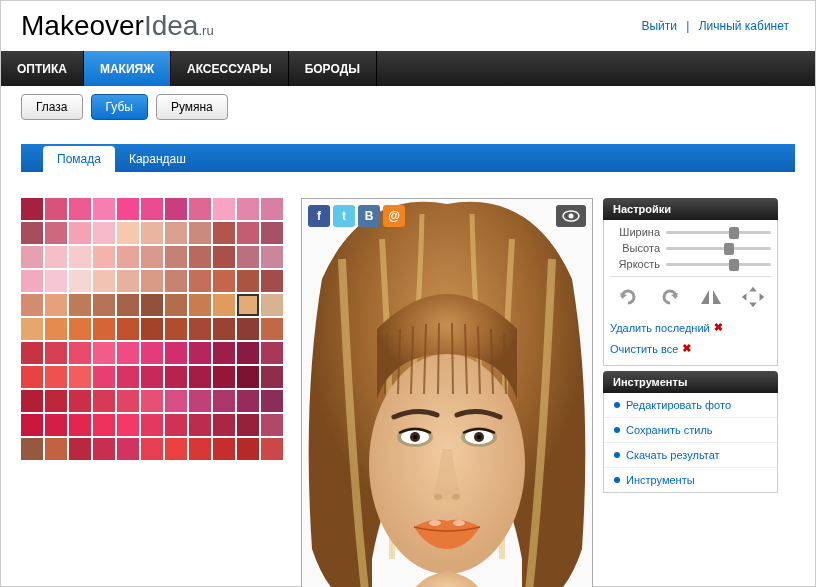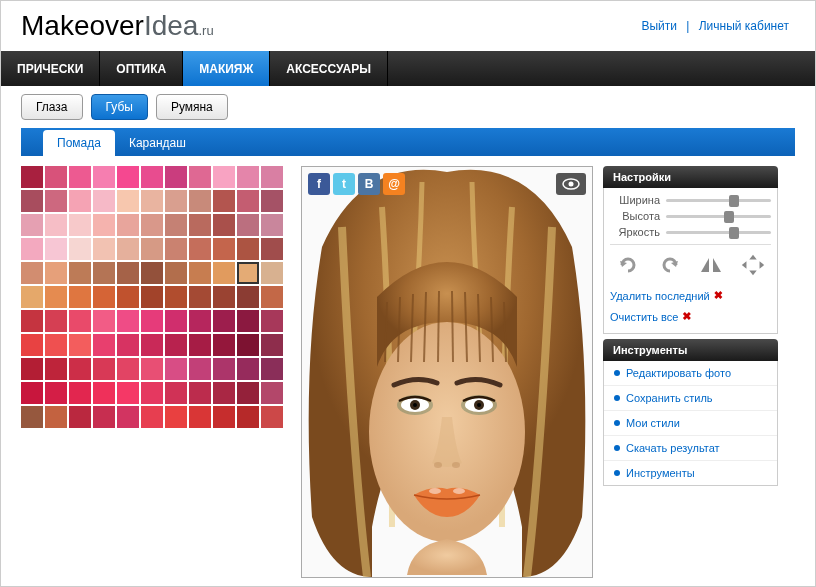--- a/index.html
+++ b/index.html
@@ -10,21 +10,21 @@
 .logo .m2{color:#5a6268}
 .logo .ru{font-size:13px;color:#5a6268}
 .top-links{font-size:12px}
 .top-links a{color:#0068c8;text-decoration:none;margin:0 6px}
 .main-nav{background:linear-gradient(#3a3a3a,#1a1a1a);height:35px;display:flex;align-items:stretch}
 .main-nav .tab{color:#fff;font-size:12px;font-weight:bold;padding:0 16px;display:flex;align-items:center;cursor:pointer;border-right:1px solid #000}
 .main-nav .tab.active{background:linear-gradient(#3a9ae8,#0c72d0)}
 .sub-nav{padding:8px 20px;display:flex;gap:8px}
 .btn{background:linear-gradient(#fff,#e6e6e6);border:1px solid #999;border-radius:4px;padding:5px 14px;font-size:12px;cursor:pointer}
 .btn.active{background:linear-gradient(#3a9ae8,#0c72d0);color:#fff;border-color:#0c5aa6}
-.tab-strip{background:linear-gradient(#1a7ad4,#0c62b8);height:28px;display:flex;align-items:flex-end;padding:0 22px;margin:0 20px}
+.tab-strip{background:linear-gradient(#1a7ad4,#0c62b8);height:28px;display:flex;align-items:flex-end;padding:0 22px;margin:16px 20px}
 .tab-strip .st{padding:6px 14px;color:#fff;font-size:12px;cursor:pointer;border-radius:4px 4px 0 0}
 .tab-strip .st.active{background:#fff;color:#0068c8}
 .content{display:flex;padding:10px 20px;gap:10px}
 .palette{width:270px;display:flex;flex-wrap:wrap;gap:2px;align-content:flex-start}
 .swatch{width:22px;height:22px;cursor:pointer}
 .swatch.sel{outline:2px solid #333;outline-offset:-2px}
 .preview{width:290px;height:410px;border:1px solid #aaa;background:#fafafa;position:relative;overflow:hidden}
 .social{position:absolute;top:6px;left:6px;display:flex;gap:3px;z-index:5}
 .social span{width:22px;height:22px;border-radius:3px;display:flex;align-items:center;justify-content:center;color:#fff;font-size:12px;font-weight:bold;cursor:pointer}
 .eye-btn{position:absolute;top:6px;right:6px;width:30px;height:22px;background:#555;border-radius:3px;display:flex;align-items:center;justify-content:center;cursor:pointer;z-index:5}
@@ -56,24 +56,24 @@
       <span class="m1">Makeover</span><span class="m2">Idea</span><span class="ru">.ru</span>
     </div>
     <div class="top-links">
       <a>Выйти</a>
       <span style="color:#0068c8">|</span>
       <a>Личный кабинет</a>
     </div>
   </div>
 
   <div class="main-nav" id="main-nav">
-      <div class="tab">ПРИЧЕСКИ</div>
       <div class="tab">ОПТИКА</div>
       <div class="tab active">МАКИЯЖ</div>
       <div class="tab">АКСЕССУАРЫ</div>
+      <div class="tab">БОРОДЫ</div>
     </div>
 
   <div class="sub-nav" id="sub-nav">
       <button class="btn">Глаза</button>
       <button class="btn active">Губы</button>
       <button class="btn">Румяна</button>
     </div>
 
   <div class="tab-strip" id="tab-strip">
       <div class="st active">Помада</div>
@@ -342,24 +342,20 @@
           <div class="tool-link">
             <span class="bullet"></span>
             <span>Редактировать фото</span>
           </div>
           <div class="tool-link">
             <span class="bullet"></span>
             <span>Сохранить стиль</span>
           </div>
           <div class="tool-link">
             <span class="bullet"></span>
-            <span>Мои стили</span>
-          </div>
-          <div class="tool-link">
-            <span class="bullet"></span>
             <span>Скачать результат</span>
           </div>
           <div class="tool-link">
             <span class="bullet"></span>
             <span>Инструменты</span>
           </div>
         </div>
     </div>
   </div>
 </div>

